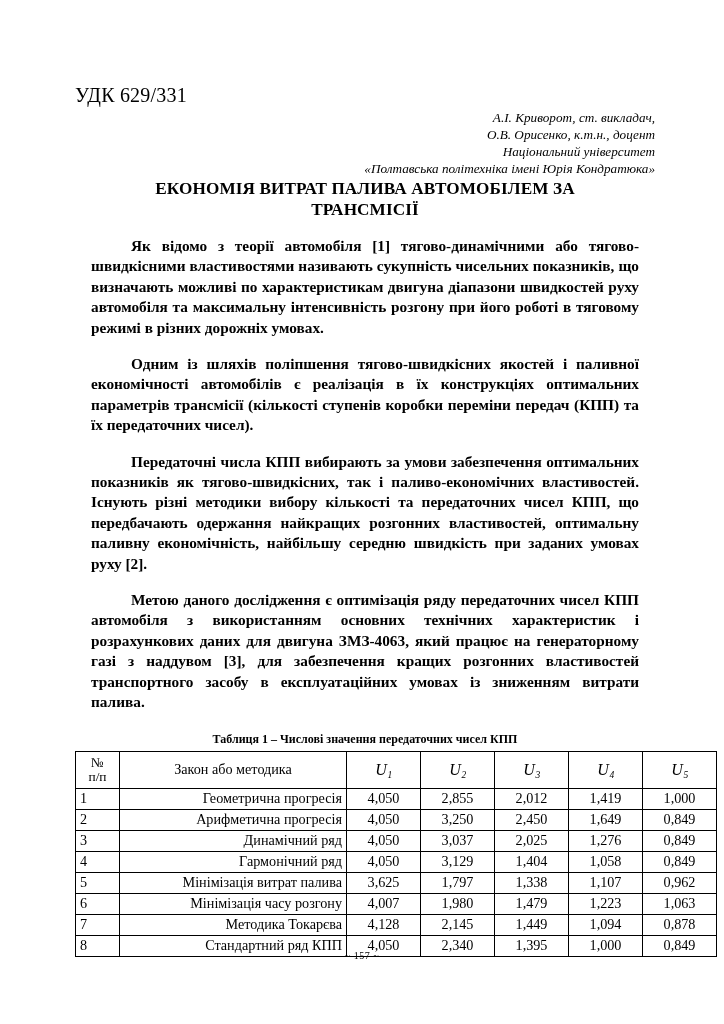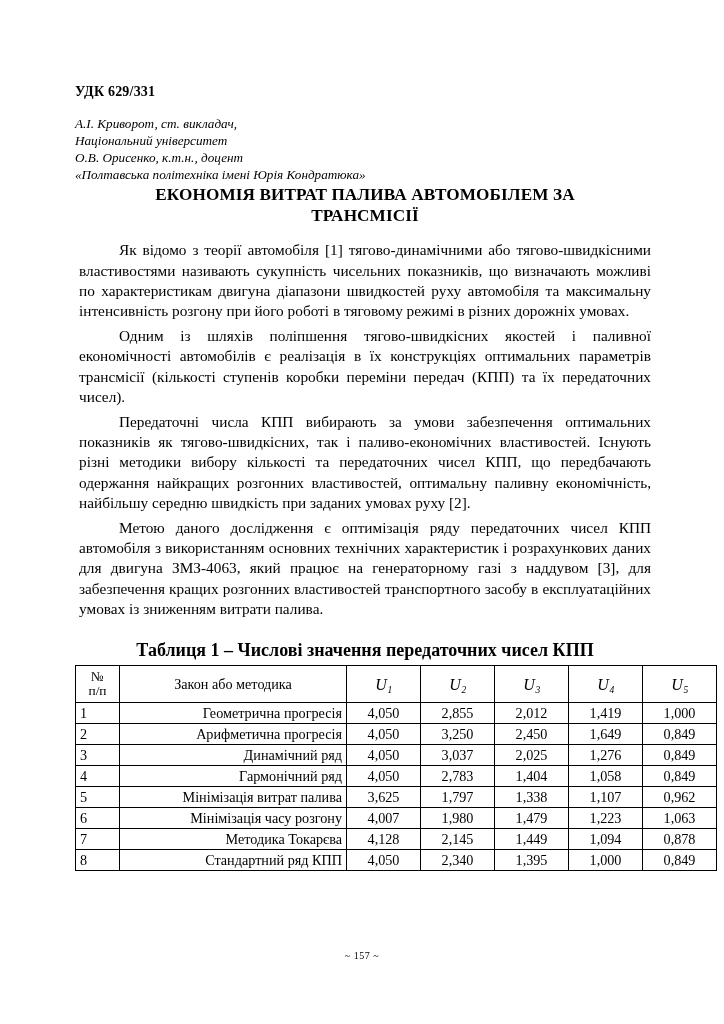--- a/index.html
+++ b/index.html
@@ -28,27 +28,28 @@
   .content {
     position: absolute;
     left: 75px;
     top: 0;
     width: 580px;
   }
 
   
   .udk {
     margin-top: 84px;
-    font-size: 14px;
-    font-weight: bold;
+    font-size: 20px;
+    font-weight: normal;
     letter-spacing: 0.2px;
     line-height: 1.1;
   }
   .authors {
-    margin-top: 17px;
+    margin-top: 4px;
+    text-align: right;
     font-style: italic;
     font-size: 13.2px;
     line-height: 1.28;
   }
   .authors div {
     white-space: nowrap;
   }
 
   
   .title {
@@ -57,35 +58,36 @@
     font-size: 17.2px;
     line-height: 1.23;
     letter-spacing: 0.1px;
   }
 
   
   .body-block {
     margin-top: 14px;
   }
   p.para {
-    margin: 4px;
+    margin: 16px;
     text-align: justify;
     text-indent: 40px;
     font-size: 15.3px;
     line-height: 1.335;
     hyphens: none;
+    font-weight: bold;
   }
 
   
   .table-caption {
     margin-top: 20px;
     margin-bottom: 4px;
     text-align: center;
     font-weight: bold;
-    font-size: 18px;
+    font-size: 12px;
     line-height: 1.2;
   }
 
   
   table.data {
     border-collapse: collapse;
     width: 580px;
     table-layout: fixed;
     font-size: 14.2px;
   }
@@ -149,22 +151,22 @@
 </head>
 <body>
 
 <div class="page">
   <div class="content">
 
     <div class="udk">УДК 629/331</div>
 
     <div class="authors">
       <div>А.І. Криворот, ст. викладач,</div>
+      <div>О.В. Орисенко, к.т.н., доцент</div>
       <div>Національний університет</div>
-      <div>О.В. Орисенко, к.т.н., доцент</div>
       <div>«Полтавська політехніка імені Юрія Кондратюка»</div>
     </div>
 
     <div class="title">
       <div>ЕКОНОМІЯ ВИТРАТ ПАЛИВА АВТОМОБІЛЕМ ЗА</div>
       <div>ТРАНСМІСІЇ</div>
     </div>
 
     <div class="body-block">
       <p class="para">Як відомо з теорії автомобіля [1] тягово-динамічними або тягово-швидкісними властивостями називають сукупність чисельних показників, що визначають можливі по характеристикам двигуна діапазони швидкостей руху автомобіля та максимальну інтенсивність розгону при його роботі в тяговому режимі в різних дорожніх умовах.</p>
@@ -225,21 +227,21 @@
             <td class="c-val">4,050</td>
             <td class="c-val">3,037</td>
             <td class="c-val">2,025</td>
             <td class="c-val">1,276</td>
             <td class="c-val">0,849</td>
           </tr>
           <tr>
             <td class="c-num">4</td>
             <td class="c-name">Гармонічний ряд</td>
             <td class="c-val">4,050</td>
-            <td class="c-val">2,783</td>
+            <td class="c-val">3,129</td>
             <td class="c-val">1,404</td>
             <td class="c-val">1,058</td>
             <td class="c-val">0,849</td>
           </tr>
           <tr>
             <td class="c-num">5</td>
             <td class="c-name">Мінімізація витрат палива</td>
             <td class="c-val">3,625</td>
             <td class="c-val">1,797</td>
             <td class="c-val">1,338</td>

